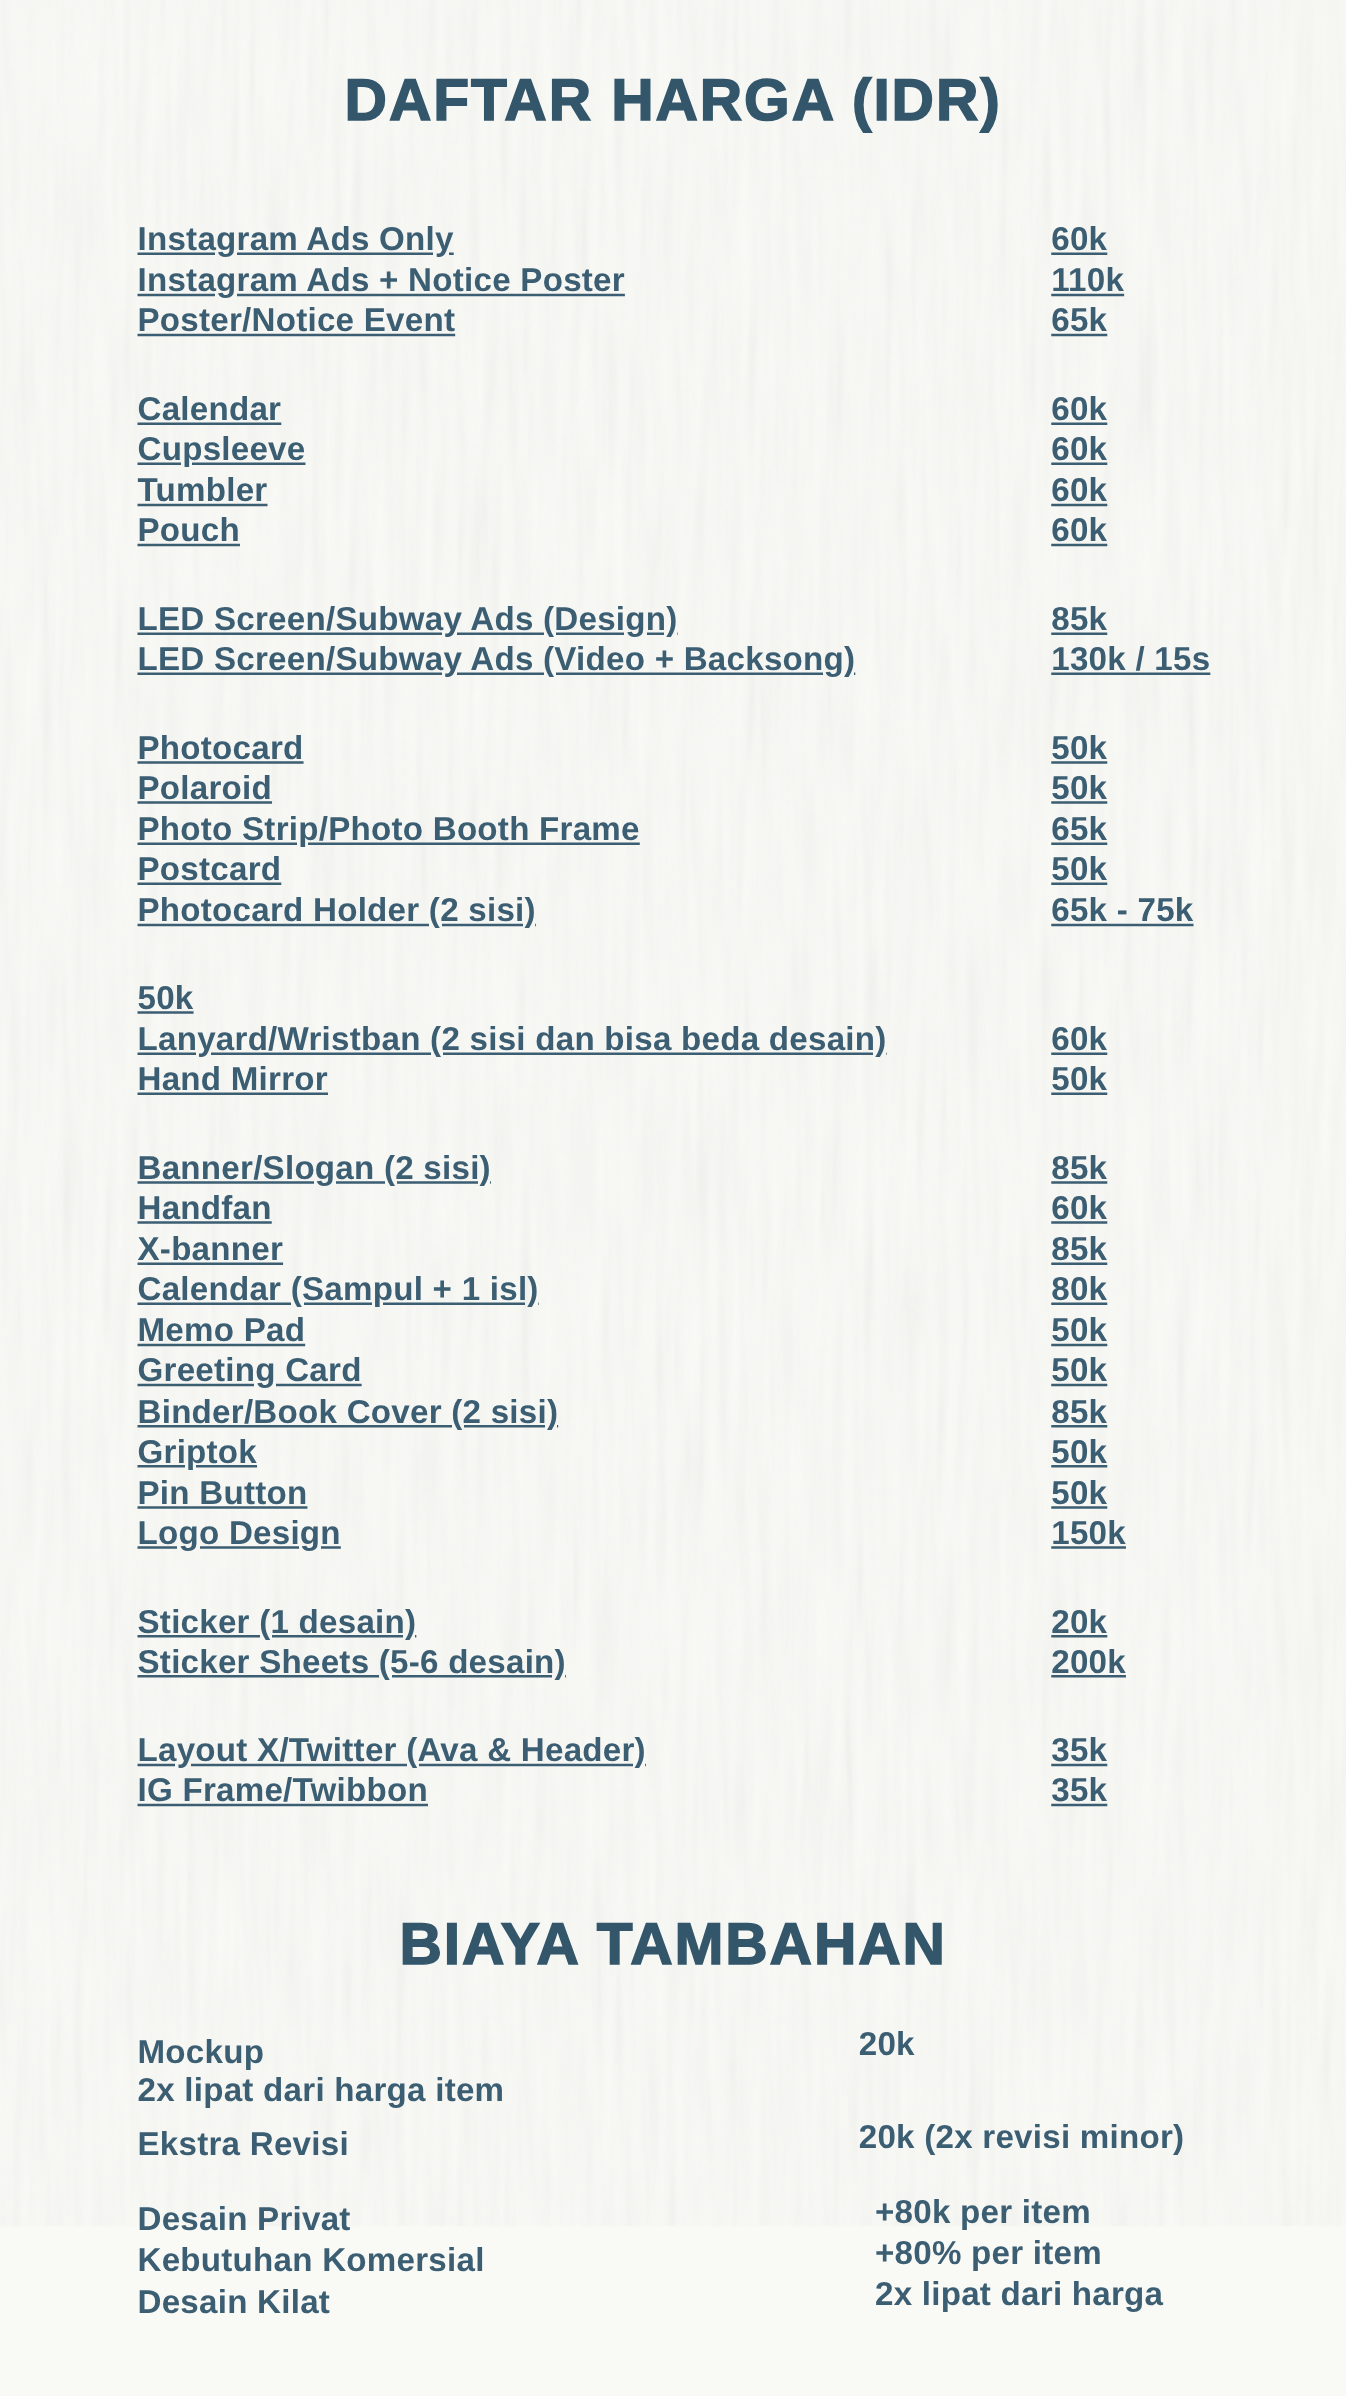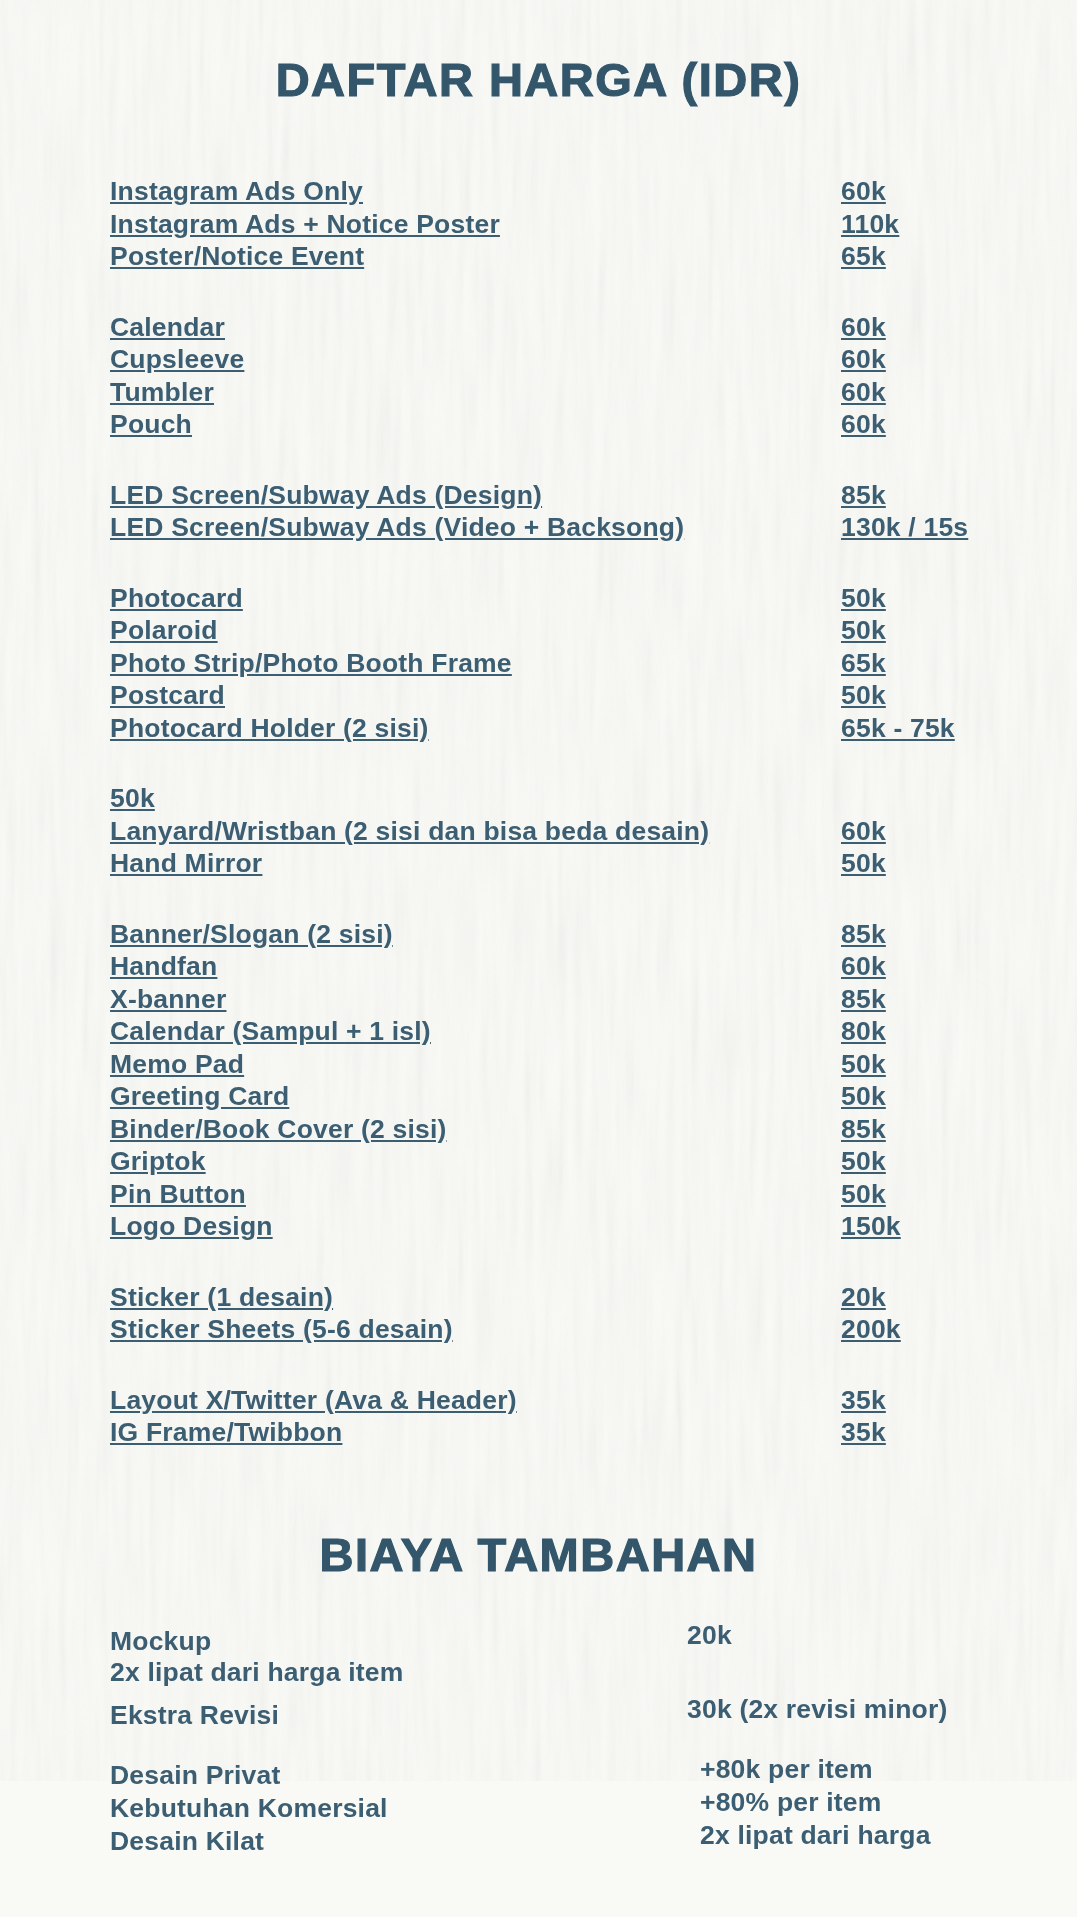--- a/index.html
+++ b/index.html
@@ -218,21 +218,21 @@
         <div class="group">
           <div class="row">
             <span class="label">Mockup</span>
             <span class="price">20k</span>
           </div>
           <div class="row">
             <span class="price">2x lipat dari harga item</span>
           </div>
           <div class="row">
             <span class="label">Ekstra Revisi</span>
-            <span class="price">30k (2x revisi minor)</span>
+            <span class="price">20k (2x revisi minor)</span>
           </div>
         </div>
         <div class="group">
           <div class="row">
             <span class="label">Desain Privat</span>
             <span class="price">+80k per item</span>
           </div>
           <div class="row">
             <span class="label">Kebutuhan Komersial</span>
             <span class="price">+80% per item</span>

